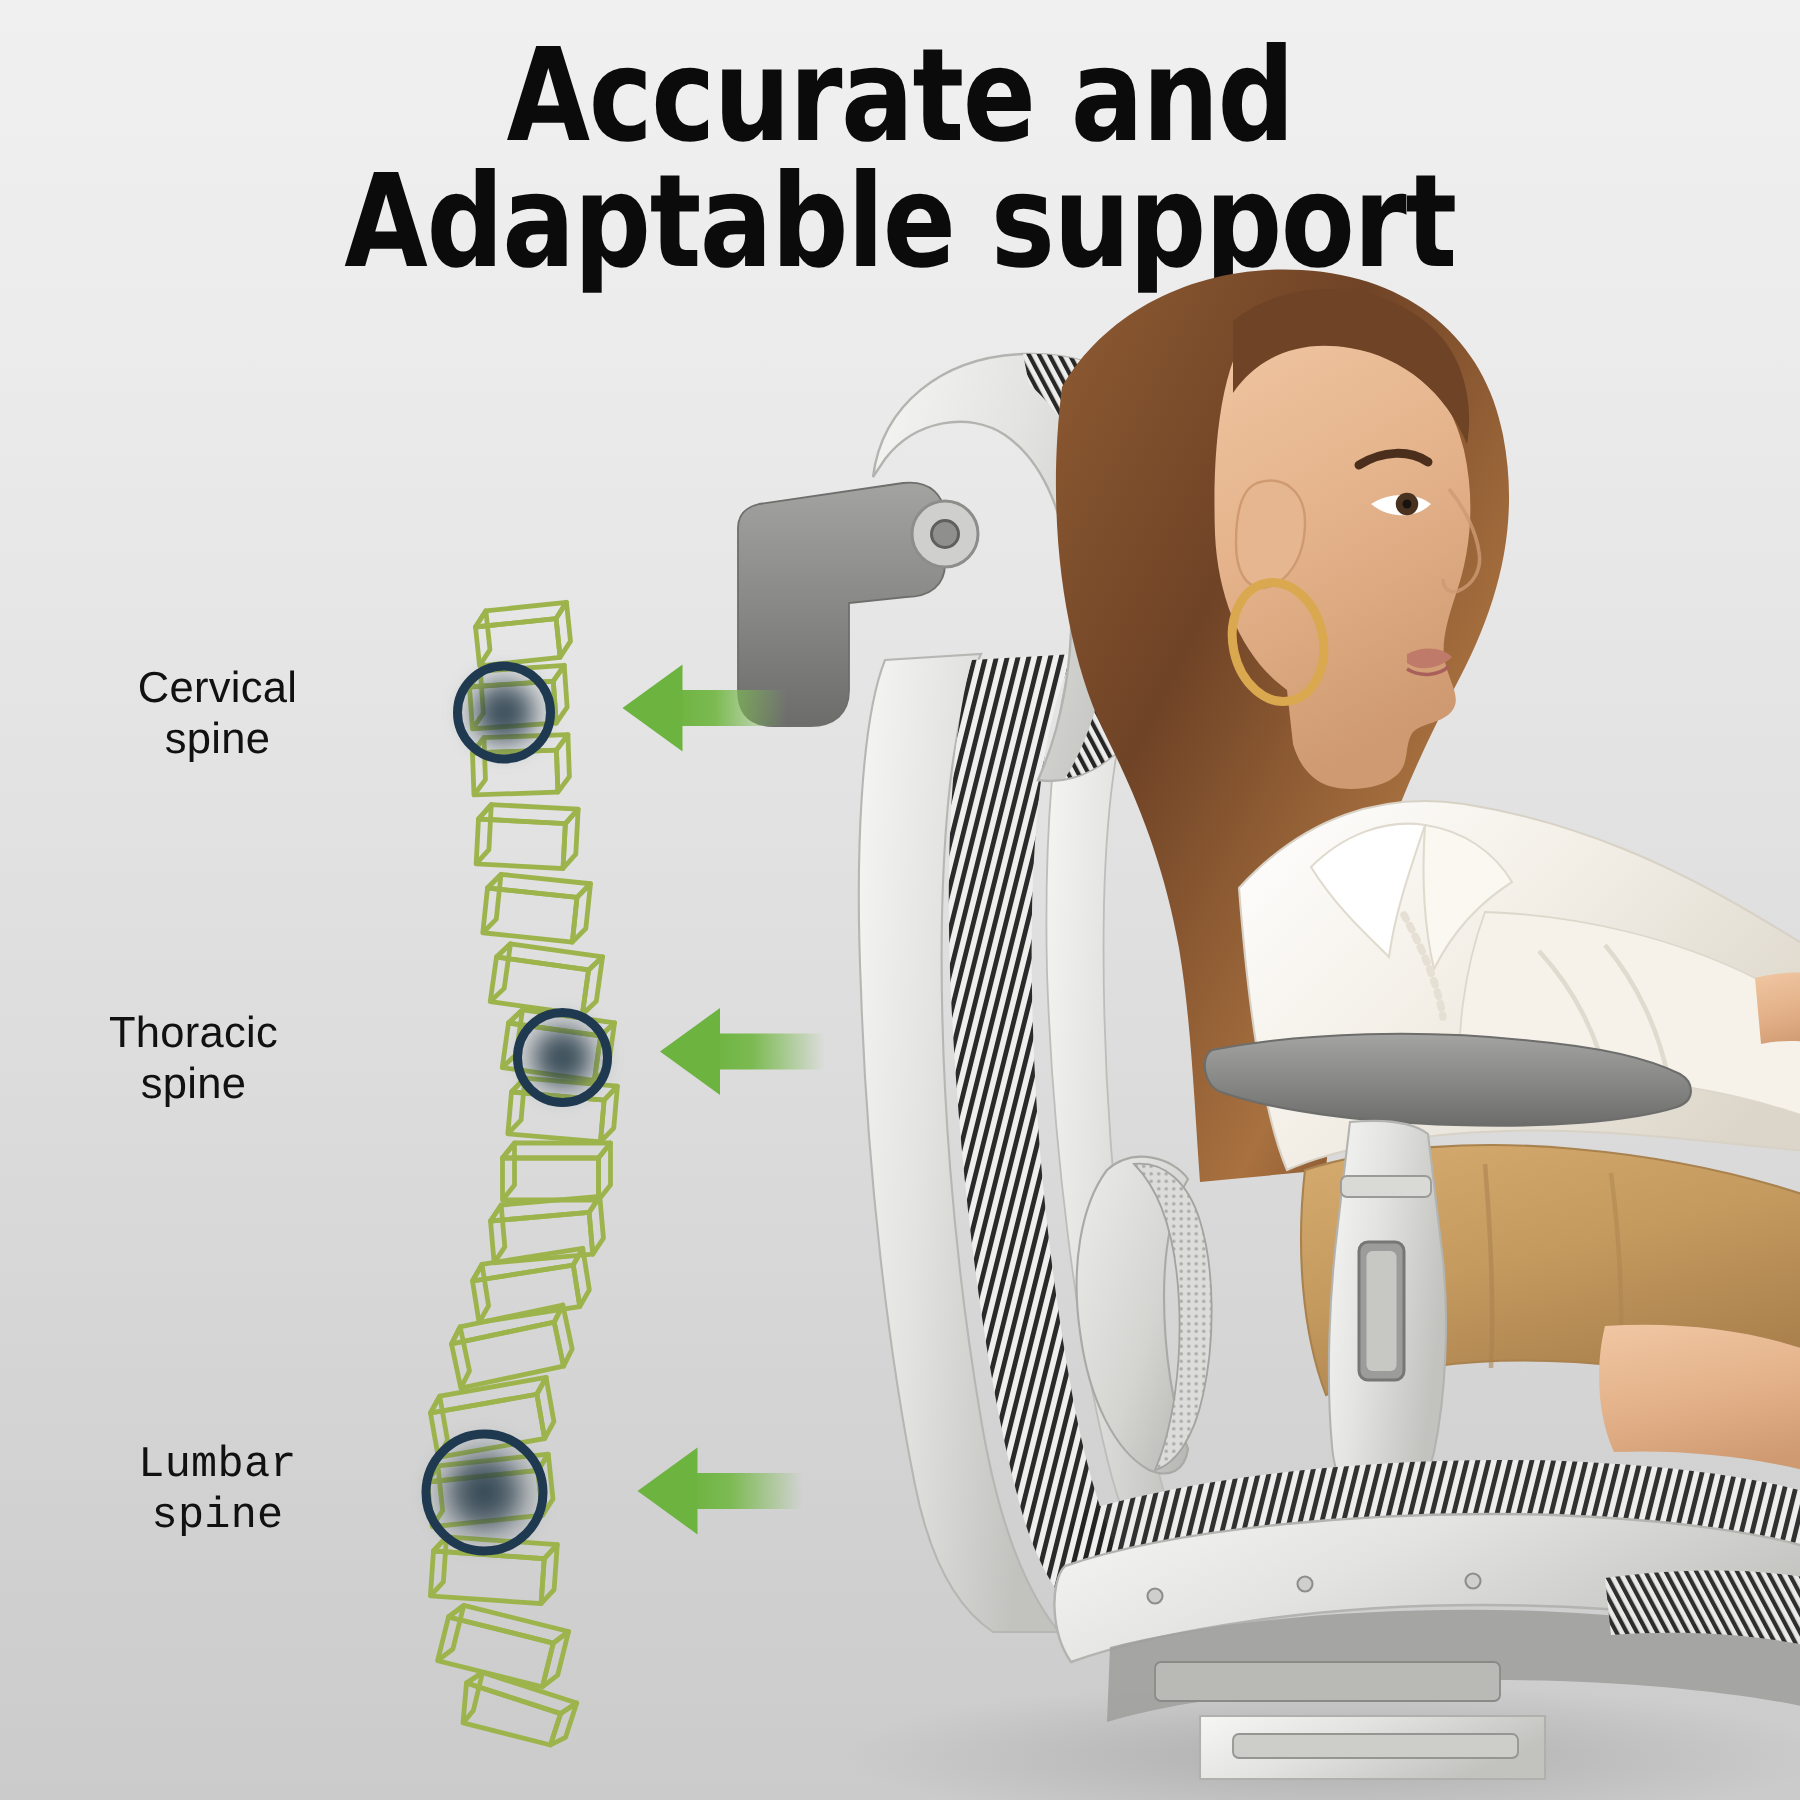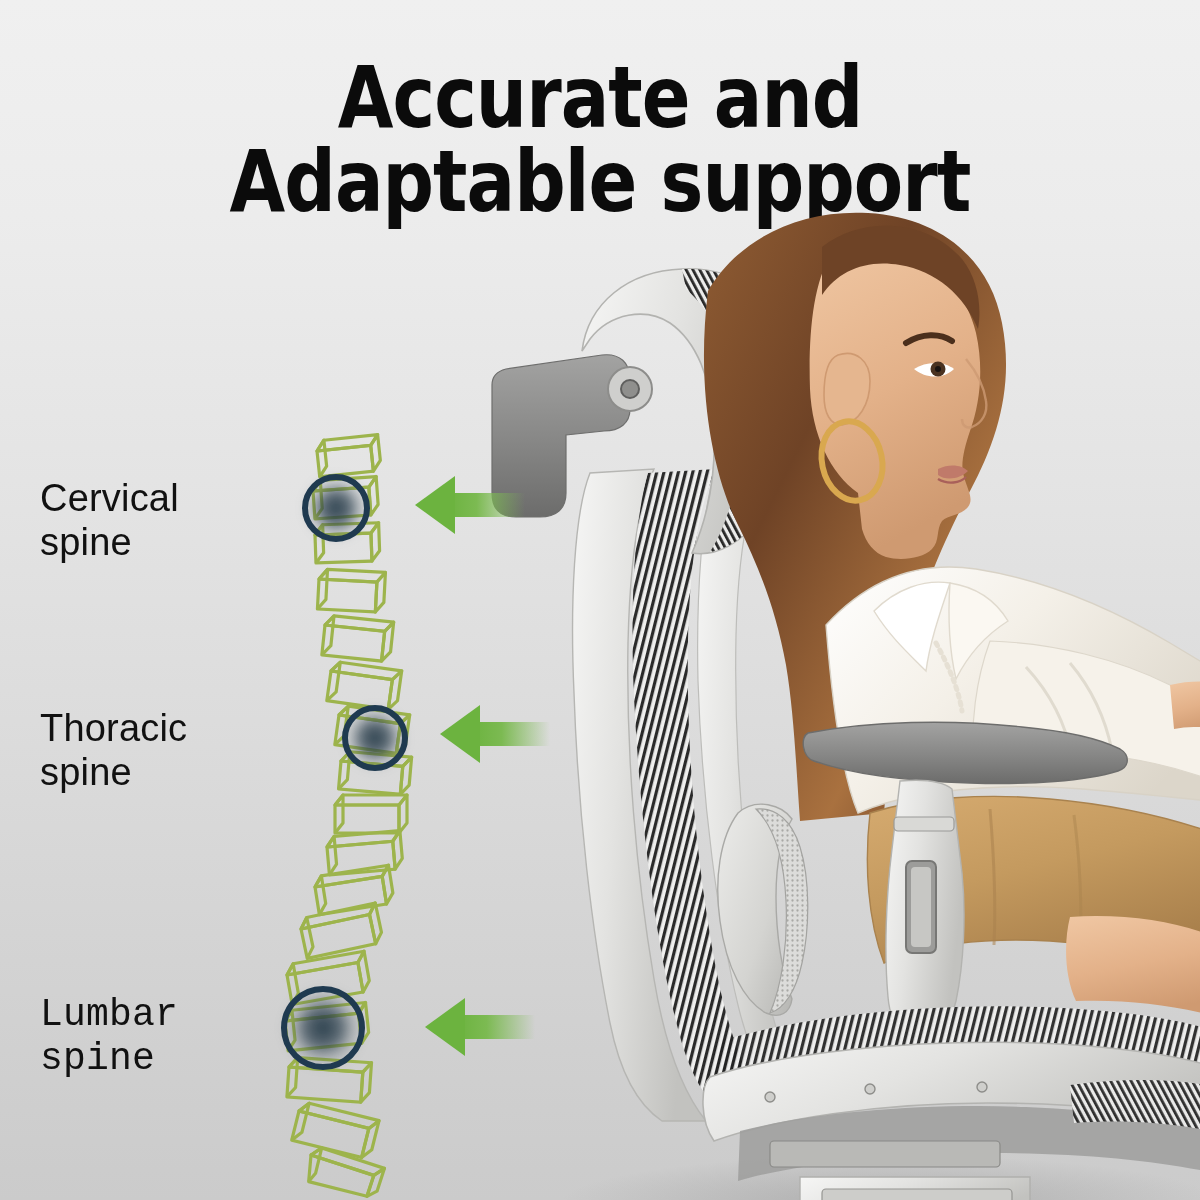--- a/index.html
+++ b/index.html
@@ -1,36 +1,36 @@
 <!DOCTYPE html>
 <html><head>
 <meta charset="utf-8">
 <style>
   html,body{margin:0;padding:0;}
   body{
     width:1200px;height:1200px;overflow:hidden;position:relative;
     font-family:"Liberation Sans", sans-serif;
     background:linear-gradient(180deg,#f0f0f0 0%,#ececec 18%,#e4e4e4 40%,#dcdcdc 60%,#d3d3d3 80%,#cbcbcb 100%);
   }
-  #stage{position:absolute;inset:0;margin-top:33px;}
+  #stage{position:absolute;inset:0;}
 
   
   .title{
     position:absolute;left:0;right:0;top:22px;text-align:center;
     font-family:"DejaVu Sans Condensed","Liberation Sans Narrow","Liberation Sans",sans-serif;
     font-weight:bold;font-size:86px;line-height:0.98;color:#0b0b0b;
     letter-spacing:-1px;transform:scaleX(0.93);transform-origin:50% 0;
     -webkit-font-smoothing:antialiased;
   }
   .title .tl{display:block;}
 
   
   .spine-label{
-    position:absolute;text-align:left;color:#111;
-    font-family:"Liberation Sans",sans-serif;font-size:38px;line-height:1.17;
+    position:absolute;text-align:center;color:#111;
+    font-family:"Liberation Sans",sans-serif;font-size:29px;line-height:1.17;
     font-weight:400;letter-spacing:0.2px;width:210px;
   }
   .spine-label .l2{display:block;}
 
   
   .arrow{position:absolute;height:58px;width:110px;}
   .arrow .tail{
     position:absolute;right:0;top:17px;height:24px;width:78px;
     background:linear-gradient(90deg,#6cb33f 0%,#7cba52 38%,rgba(124,186,82,0.45) 72%,rgba(124,186,82,0) 100%);
   }
@@ -394,21 +394,21 @@
   <div class="hl-circle" style="left:342px;top:672px;width:66px;height:66px;"></div>
 
   <div class="hl-glow" style="left:281px;top:953px;width:84px;height:84px;"></div>
   <div class="hl-circle" style="left:281px;top:953px;width:84px;height:84px;"></div>
 
   <div class="spine-label" style="left:40px;top:443px;">
     <span>Cervical</span>
     <span class="l2">spine</span>
   </div>
 
-  <div class="spine-label" style="left:40px;top:673px;">
+  <div class="spine-label" style="left:24px;top:673px;">
     <span>Thoracic</span>
     <span class="l2">spine</span>
   </div>
 
   <div class="spine-label" style="left:40px;top:960px;font-family:Liberation Mono, monospace;">
     <span>Lumbar</span>
     <span class="l2">spine</span>
   </div>
 
   <div class="arrow" style="left:415px;top:443px;">

